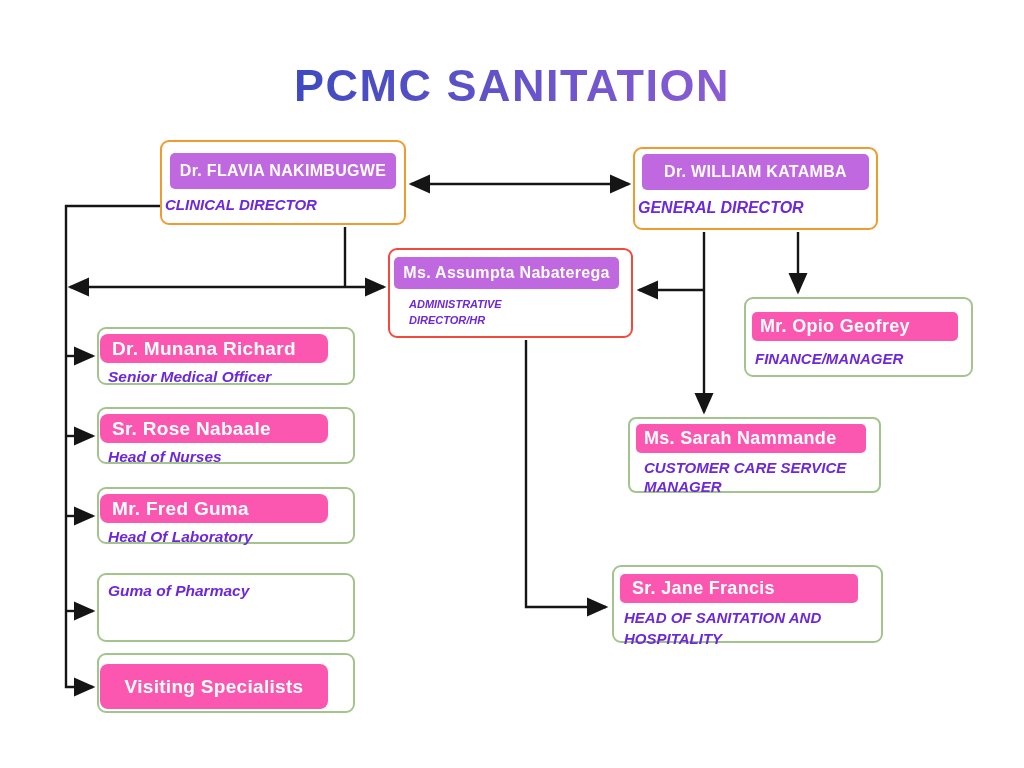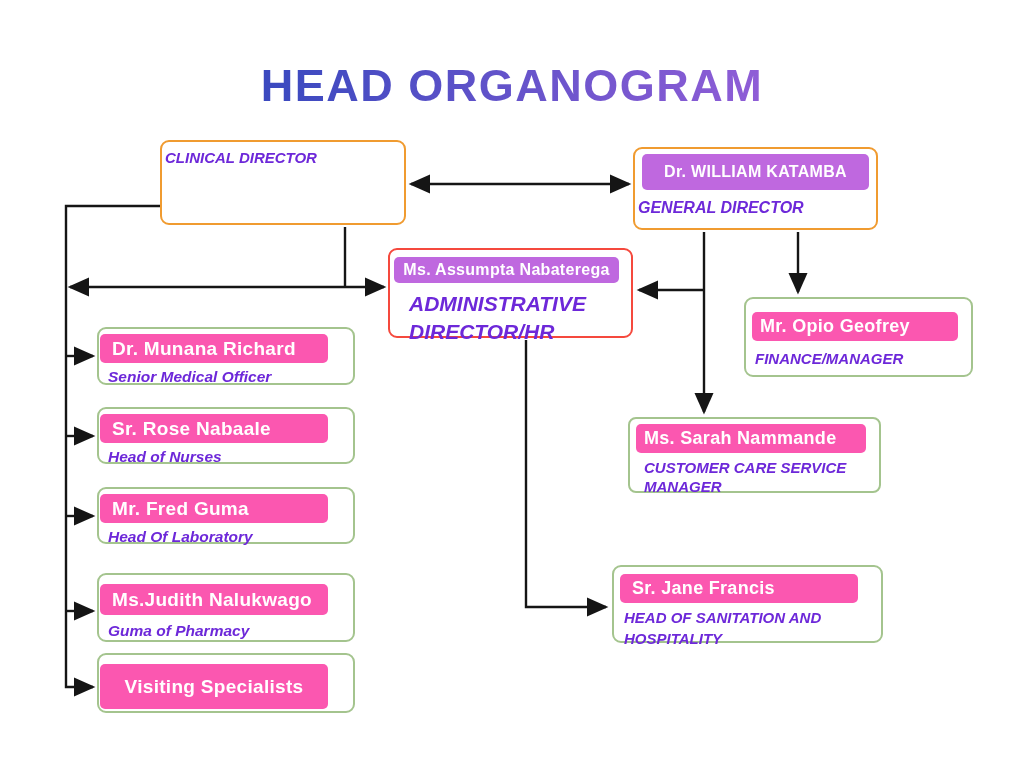--- a/index.html
+++ b/index.html
@@ -31,56 +31,56 @@
   
   #n-clinical{left:160px;top:140px;width:246px;height:85px;}
   #n-clinical .tag{margin:11px 8px 0 8px;height:36px;font-size:16px;}
   #n-clinical .role{margin:7px 0 0 3px;font-size:15px;}
 
   #n-general{left:633px;top:147px;width:245px;height:83px;}
   #n-general .tag{margin:5px 7px 0 7px;height:36px;font-size:16px;}
   #n-general .role{margin:9px 0 0 3px;font-size:16px;}
 
   #n-admin{left:388px;top:248px;width:245px;height:90px;}
-  #n-admin .tag{margin:7px 12px 0 4px;height:26px;font-size:16px;}
-  #n-admin .role{margin:7px 0 0 19px;width:170px;font-size:21px;line-height:28px;}
+  #n-admin .tag{margin:7px 12px 0 4px;height:32px;font-size:16px;}
+  #n-admin .role{margin:7px 0 0 19px;width:170px;font-size:11px;line-height:16px;}
 
   
   #n-finance{left:744px;top:297px;width:229px;height:80px;}
   #n-finance .tag{margin:13px 13px 0 6px;height:29px;font-size:18px;padding-left:8px;}
   #n-finance .role{margin:9px 0 0 9px;font-size:15px;}
 
   #n-customer{left:628px;top:417px;width:253px;height:76px;border-radius:8px;}
   #n-customer .tag{margin:5px 13px 0 6px;height:29px;font-size:18px;padding-left:8px;}
   #n-customer .role{margin:5px 0 0 14px;width:205px;font-size:15px;line-height:19px;}
 
   #n-jane{left:612px;top:565px;width:271px;height:78px;}
   #n-jane .tag{margin:7px 23px 0 6px;height:29px;font-size:18px;padding-left:12px;}
   #n-jane .role{margin:4px 0 0 10px;width:225px;font-size:15px;line-height:21px;}
 
   
   .small{left:97px;width:258px;}
-  .small .tag{margin:5px 25px 0 1px;height:29px;font-size:19px;padding-left:12px;}
+  .small .tag{margin:5px 25px 0 1px;height:29px;font-size:19px;padding-left:12px;border-radius:8px;}
   .small .role{margin:5px 0 0 9px;font-size:15.5px;}
 
   #n-medical{top:327px;height:58px;}
   #n-nurses{top:407px;height:57px;}
   #n-lab{top:487px;height:57px;}
   #n-pharmacy{top:573px;height:69px;}
   #n-pharmacy .tag{margin-top:9px;height:31px;}
   #n-pharmacy .role{margin-top:7px;}
   #n-visiting{top:653px;height:60px;}
   #n-visiting .tag{margin:9px 25px 0 1px;height:45px;justify-content:center;padding-left:0;}
 </style>
 </head>
 <body>
 
 <div class="canvas">
 
-  <div class="title">HEAD ORGANOGRAM</div>
+  <div class="title">PCMC SANITATION</div>
 
   <svg class="wires" width="1024" height="768" viewBox="0 0 1024 768">
     <defs>
       <marker id="ah" markerWidth="10" markerHeight="9" refX="8" refY="4" orient="auto-start-reverse">
         <path d="M0,0 L9,4 L0,8 z" fill="#151515"></path>
       </marker>
     </defs>
     <g stroke="#151515" stroke-width="2.4" fill="none">
       <line x1="411" y1="184" x2="629" y2="184" marker-start="url(#ah)" marker-end="url(#ah)"></line>
       <polyline points="160,206 66,206 66,687 93,687" marker-end="url(#ah)"></polyline>
@@ -91,20 +91,21 @@
       <line x1="345" y1="227" x2="345" y2="286"></line>
       <line x1="70" y1="287" x2="384" y2="287" marker-start="url(#ah)" marker-end="url(#ah)"></line>
       <line x1="704" y1="232" x2="704" y2="412" marker-end="url(#ah)"></line>
       <line x1="704" y1="290" x2="639" y2="290" marker-end="url(#ah)"></line>
       <line x1="798" y1="232" x2="798" y2="292" marker-end="url(#ah)"></line>
       <polyline points="526,340 526,607 606,607" marker-end="url(#ah)"></polyline>
     </g>
   </svg>
 
   <div class="node orange" id="n-clinical">
+    <div class="tag purple">Dr. FLAVIA NAKIMBUGWE</div>
     <div class="role">CLINICAL DIRECTOR</div>
   </div>
 
   <div class="node orange" id="n-general">
     <div class="tag purple">Dr. WILLIAM KATAMBA</div>
     <div class="role">GENERAL DIRECTOR</div>
   </div>
 
   <div class="node red" id="n-admin">
     <div class="tag purple">Ms. Assumpta Nabaterega</div>
@@ -135,21 +136,20 @@
     <div class="tag pink">Sr. Rose Nabaale</div>
     <div class="role">Head of Nurses</div>
   </div>
 
   <div class="node small" id="n-lab">
     <div class="tag pink">Mr. Fred Guma</div>
     <div class="role">Head Of Laboratory</div>
   </div>
 
   <div class="node small" id="n-pharmacy">
-    <div class="tag pink">Ms.Judith Nalukwago</div>
     <div class="role">Guma of Pharmacy</div>
   </div>
 
   <div class="node small" id="n-visiting">
     <div class="tag pink">Visiting Specialists</div>
   </div>
 
 </div>
 
 </body></html>

